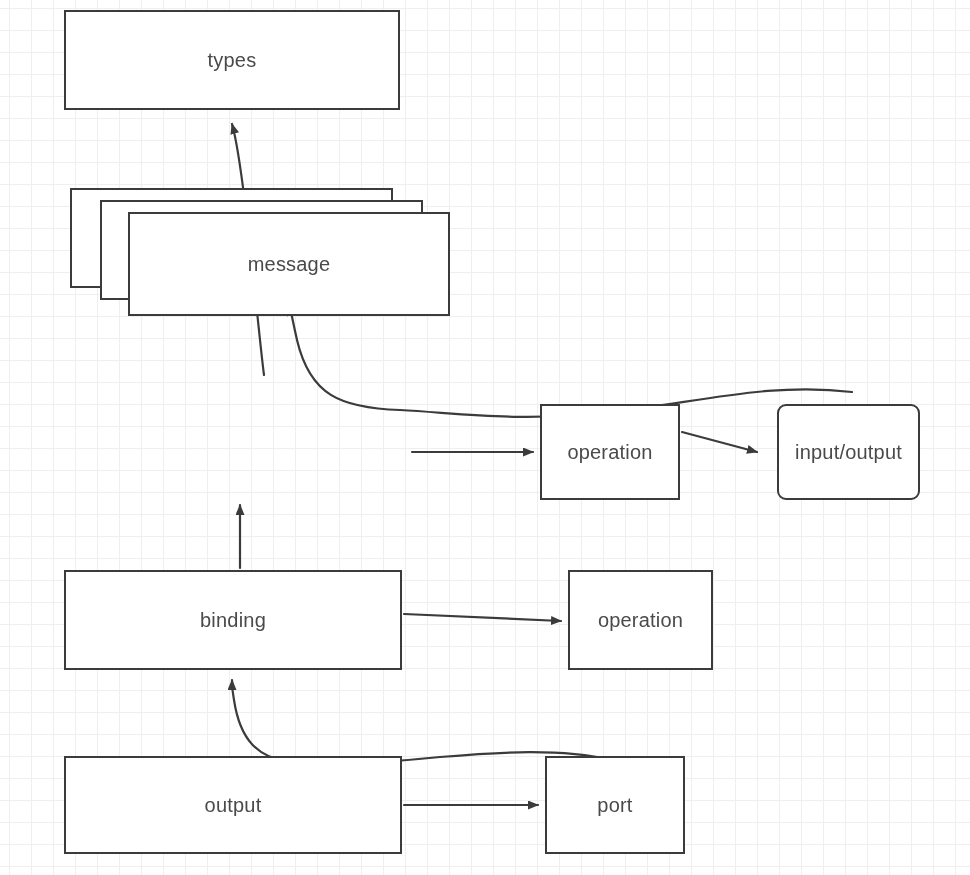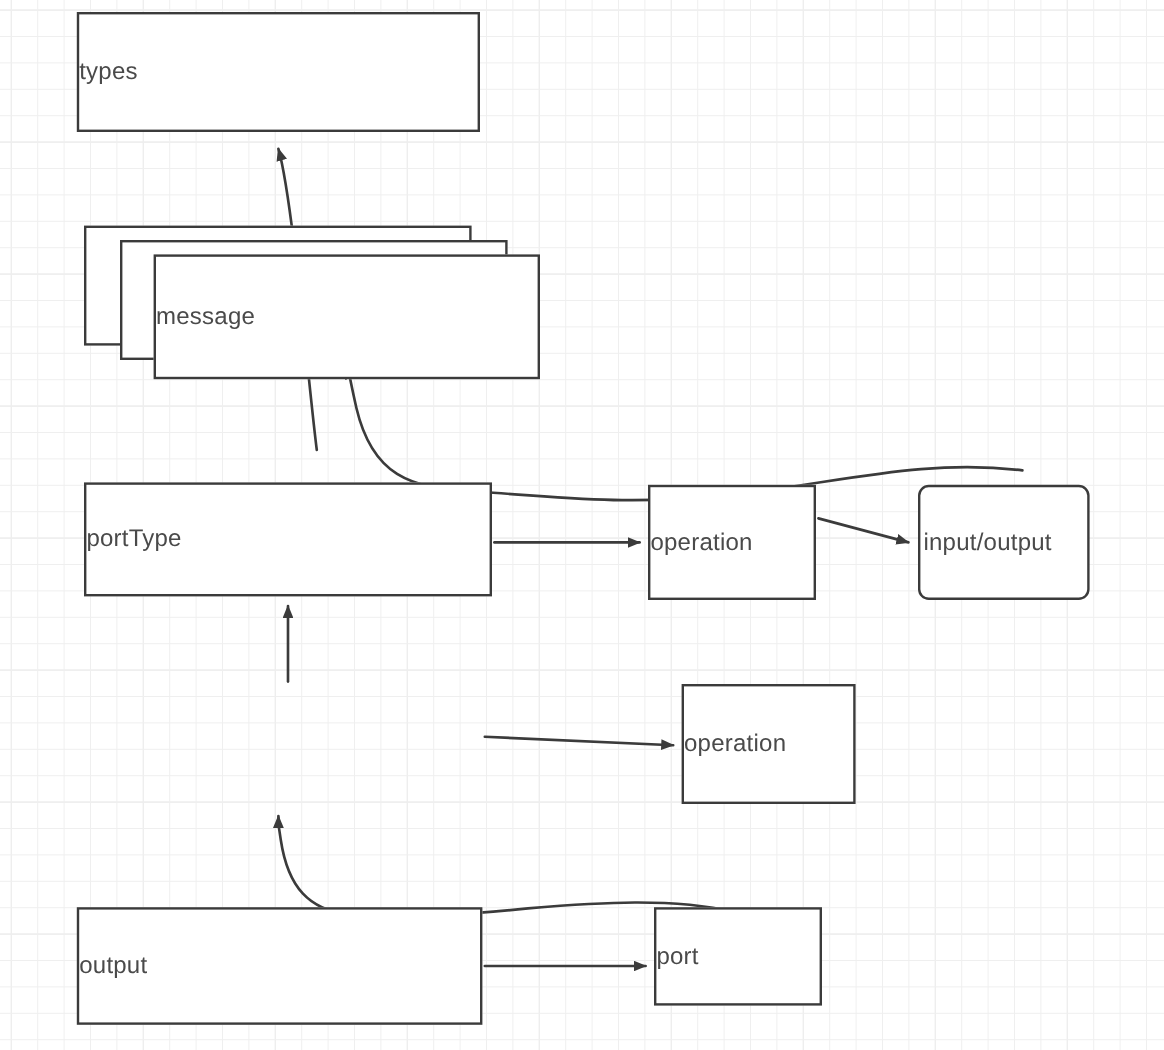--- a/index.html
+++ b/index.html
@@ -23,31 +23,33 @@
     overflow: hidden;
     font-family: "Liberation Sans", sans-serif;
   }
   .node {
     position: absolute;
     box-sizing: border-box;
     border: 2px solid #3b3b3b;
     background: #ffffff;
     display: flex;
     align-items: center;
+    justify-content: center;
     text-align: center;
     color: #4a4a4a;
     font-size: 20px;
     line-height: 1.15;
     letter-spacing: 0.2px;
   }
   .node.ghost {
     color: transparent;
   }
   .node.rounded {
     border-radius: 9px;
+    margin-left: 12px;
   }
   .edges {
     position: absolute;
     left: 0;
     top: 0;
     width: 970px;
     height: 875px;
     pointer-events: none;
   }
   .edge-path {
@@ -101,38 +103,38 @@
   </div>
 
   <div class="node ghost" style="left:100px; top:200px; width:323px; height:100px;">
     <span></span>
   </div>
 
   <div class="node" style="left:128px; top:212px; width:322px; height:104px;">
     <span>message</span>
   </div>
 
-  <div class="node" style="left:70px; top:402px; width:340px; height:95px;">
-    <span>portType</span>
-  </div>
 
   <div class="node" style="left:540px; top:404px; width:140px; height:96px;">
     <span>operation</span>
   </div>
 
   <div class="node rounded" style="left:765px; top:404px; width:143px; height:96px;">
     <span style="display:block; width:112px;">input/output</span>
   </div>
 
+  <div class="node" style="left:64px; top:570px; width:338px; height:100px;">
+    <span>binding</span>
+  </div>
 
   <div class="node" style="left:568px; top:570px; width:145px; height:100px;">
     <span>operation</span>
   </div>
 
   <div class="node" style="left:64px; top:756px; width:338px; height:98px;">
     <span>output</span>
   </div>
 
-  <div class="node" style="left:545px; top:756px; width:140px; height:82px;">
+  <div class="node" style="left:545px; top:756px; width:140px; height:98px;">
     <span>port</span>
   </div>
 
 </div>
 
 </body></html>

